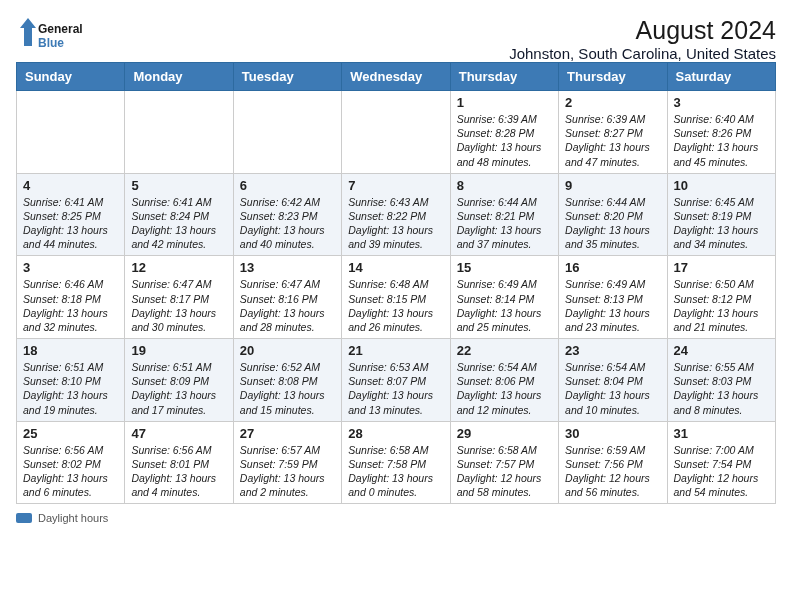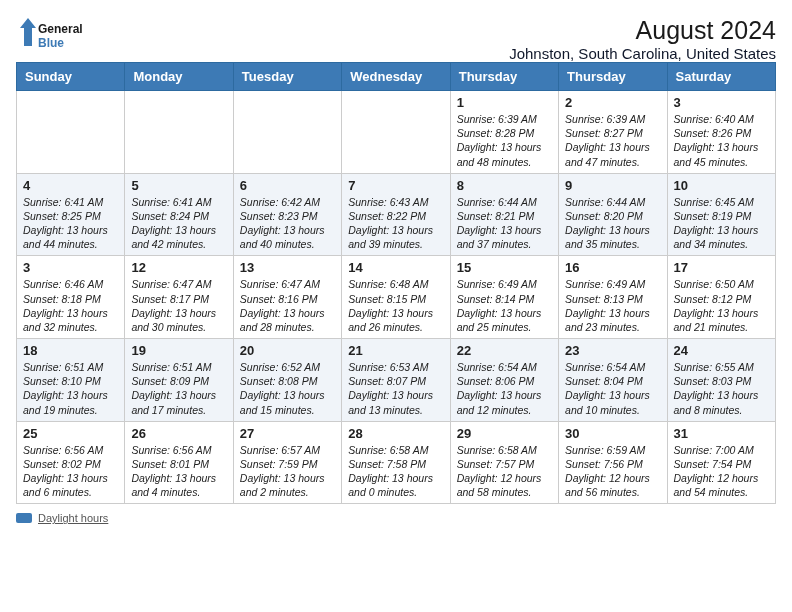--- a/index.html
+++ b/index.html
@@ -73,21 +73,20 @@
     td.empty {
       background: #fff !important;
     }
     .footer-note {
       margin-top: 8px;
       font-size: 11px;
       color: #555;
       display: flex;
       align-items: center;
       gap: 6px;
-      text-decoration: underline;
     }
     .daylight-bar {
       display: inline-block;
       width: 16px;
       height: 10px;
       background: #3d7ab5;
       border-radius: 2px;
     }
   </style>
 </head>
@@ -227,21 +226,21 @@
           <span class="day-number">24</span>
           <div class="day-info">Sunrise: 6:55 AM<br>Sunset: 8:03 PM<br>Daylight: 13 hours and 8 minutes.</div>
         </td>
       </tr>
       <tr>
         <td>
           <span class="day-number">25</span>
           <div class="day-info">Sunrise: 6:56 AM<br>Sunset: 8:02 PM<br>Daylight: 13 hours and 6 minutes.</div>
         </td>
         <td>
-          <span class="day-number">26</span>
+          <span class="day-number">47</span>
           <div class="day-info">Sunrise: 6:56 AM<br>Sunset: 8:01 PM<br>Daylight: 13 hours and 4 minutes.</div>
         </td>
         <td>
           <span class="day-number">27</span>
           <div class="day-info">Sunrise: 6:57 AM<br>Sunset: 7:59 PM<br>Daylight: 13 hours and 2 minutes.</div>
         </td>
         <td>
           <span class="day-number">28</span>
           <div class="day-info">Sunrise: 6:58 AM<br>Sunset: 7:58 PM<br>Daylight: 13 hours and 0 minutes.</div>
         </td>

